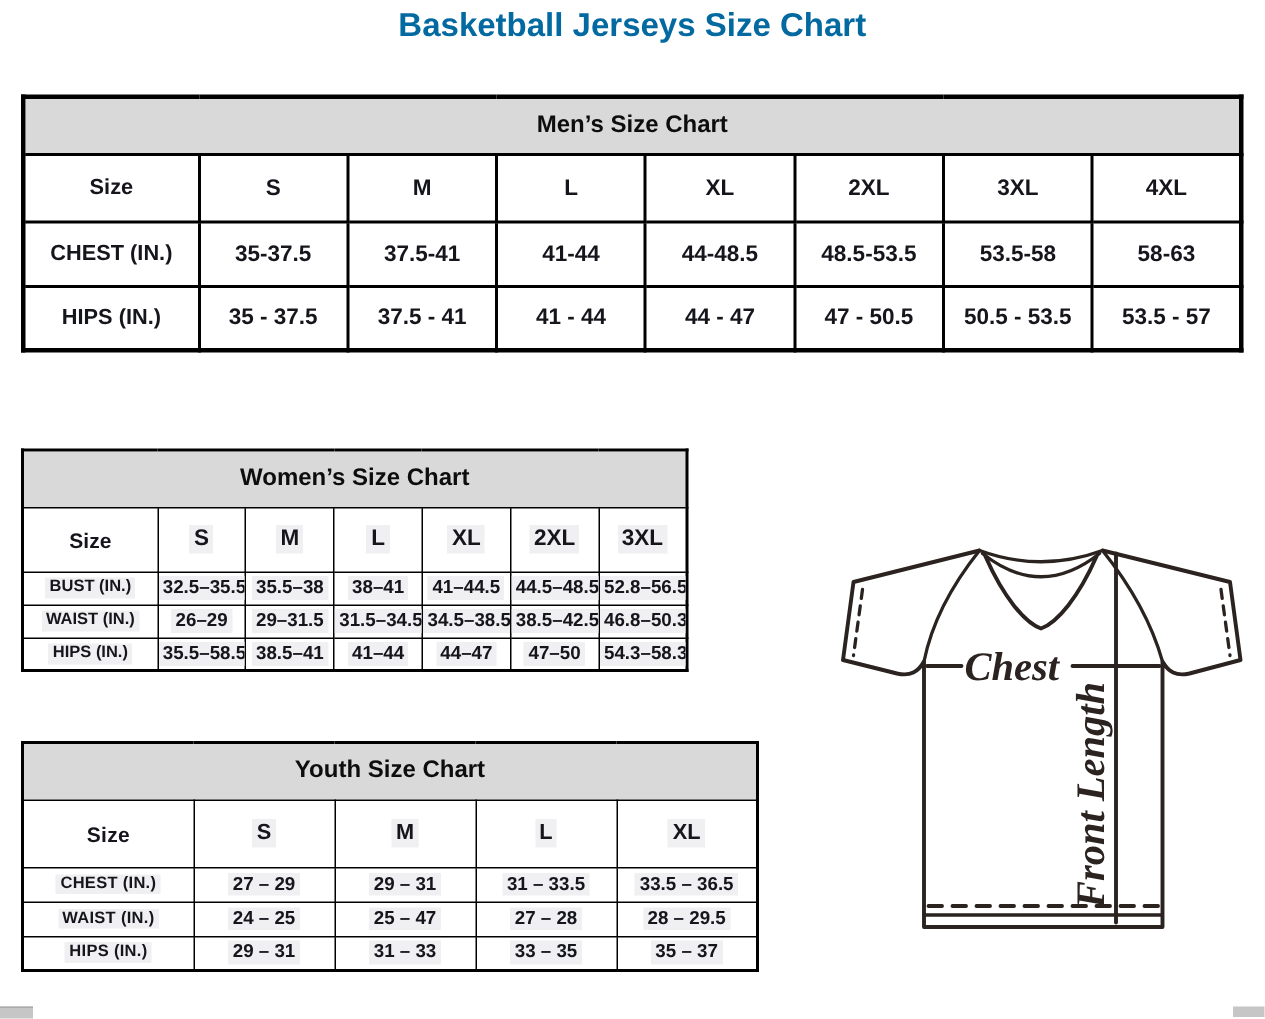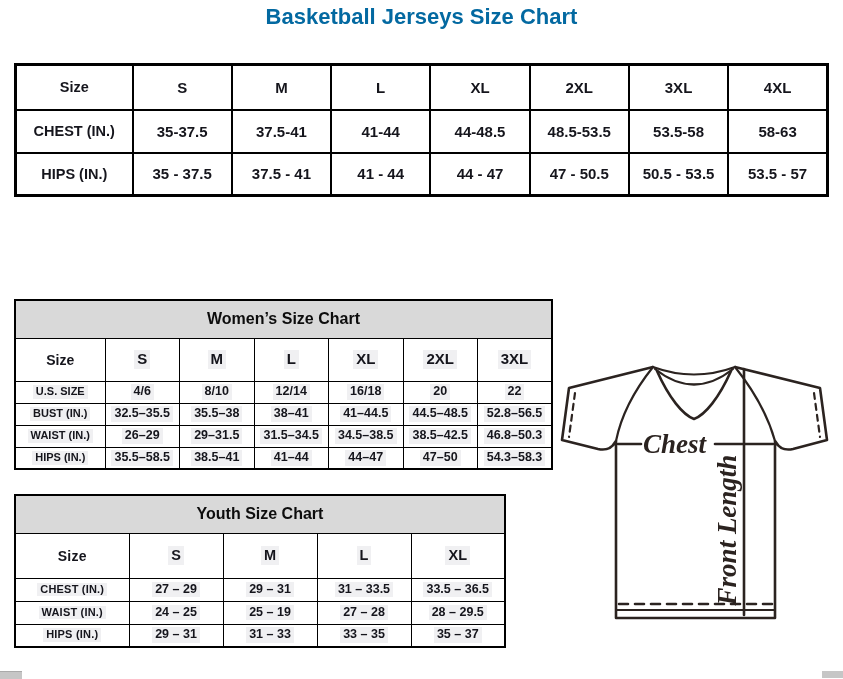--- a/index.html
+++ b/index.html
@@ -20,21 +20,21 @@
   tr.title-row th { background:#d9d9d9; font-size:16px; color:#0d0d0d; }
 
   
   table.men { left:14px; top:63px; width:815px; border:3px solid #000; }
   .men tr.title-row { height:38px; }
   .men tr.head-row  { height:45px; font-size:15px; }
   .men tr.data-row  { height:43px; font-size:15px; }
   .men td.lbl { font-size:14.5px; }
 
   
-  table.women { left:14px; top:299px; width:539px; border:2px solid #000; }
+  table.women { left:14px; top:299px; width:445px; border:2px solid #000; }
   .women td, .women th { border-width:1.5px; }
   .women tr.title-row { height:38px; }
   .women tr.head-row  { height:43px; font-size:15px; }
   .women tr.data-row  { height:22px; font-size:12.5px; }
   .women td.lbl { font-size:11px; }
 
   
   table.youth { left:14px; top:494px; width:492px; border:2px solid #000; }
   .youth td, .youth th { border-width:1.5px; }
   .youth tr.title-row { height:38px; }
@@ -65,20 +65,23 @@
         <col style="width:117px">
         <col>
         <col>
         <col>
         <col>
         <col>
         <col>
         <col>
       </colgroup>
     <tbody>
+        <tr class="title-row">
+      <th colspan="8">Men’s Size Chart</th>
+    </tr>
     <tr class="head-row">
       <td class="lbl">Size</td>
       <td>S</td>
       <td>M</td>
       <td>L</td>
       <td>XL</td>
       <td>2XL</td>
       <td>3XL</td>
       <td>4XL</td>
     </tr>
@@ -122,29 +125,20 @@
     <tr class="head-row">
       <td class="lbl" style="font-size:14px">Size</td>
       <td><span class="hl">S</span></td>
       <td><span class="hl">M</span></td>
       <td><span class="hl">L</span></td>
       <td><span class="hl">XL</span></td>
       <td><span class="hl">2XL</span></td>
       <td><span class="hl">3XL</span></td>
     </tr>
     <tr class="data-row">
-      <td class="lbl"><span class="hl">U.S. SIZE</span></td>
-      <td><span class="hl">4/6</span></td>
-      <td><span class="hl">8/10</span></td>
-      <td><span class="hl">12/14</span></td>
-      <td><span class="hl">16/18</span></td>
-      <td><span class="hl">20</span></td>
-      <td><span class="hl">22</span></td>
-    </tr>
-    <tr class="data-row">
       <td class="lbl"><span class="hl">BUST (IN.)</span></td>
       <td><span class="hl">32.5–35.5</span></td>
       <td><span class="hl">35.5–38</span></td>
       <td><span class="hl">38–41</span></td>
       <td><span class="hl">41–44.5</span></td>
       <td><span class="hl">44.5–48.5</span></td>
       <td><span class="hl">52.8–56.5</span></td>
     </tr>
     <tr class="data-row">
       <td class="lbl"><span class="hl">WAIST (IN.)</span></td>
@@ -189,21 +183,21 @@
     <tr class="data-row">
       <td class="lbl"><span class="hl">CHEST (IN.)</span></td>
       <td><span class="hl">27 – 29</span></td>
       <td><span class="hl">29 – 31</span></td>
       <td><span class="hl">31 – 33.5</span></td>
       <td><span class="hl">33.5 – 36.5</span></td>
     </tr>
     <tr class="data-row">
       <td class="lbl"><span class="hl">WAIST (IN.)</span></td>
       <td><span class="hl">24 – 25</span></td>
-      <td><span class="hl">25 – 19</span></td>
+      <td><span class="hl">25 – 47</span></td>
       <td><span class="hl">27 – 28</span></td>
       <td><span class="hl">28 – 29.5</span></td>
     </tr>
     <tr class="data-row">
       <td class="lbl"><span class="hl">HIPS (IN.)</span></td>
       <td><span class="hl">29 – 31</span></td>
       <td><span class="hl">31 – 33</span></td>
       <td><span class="hl">33 – 35</span></td>
       <td><span class="hl">35 – 37</span></td>
     </tr>

